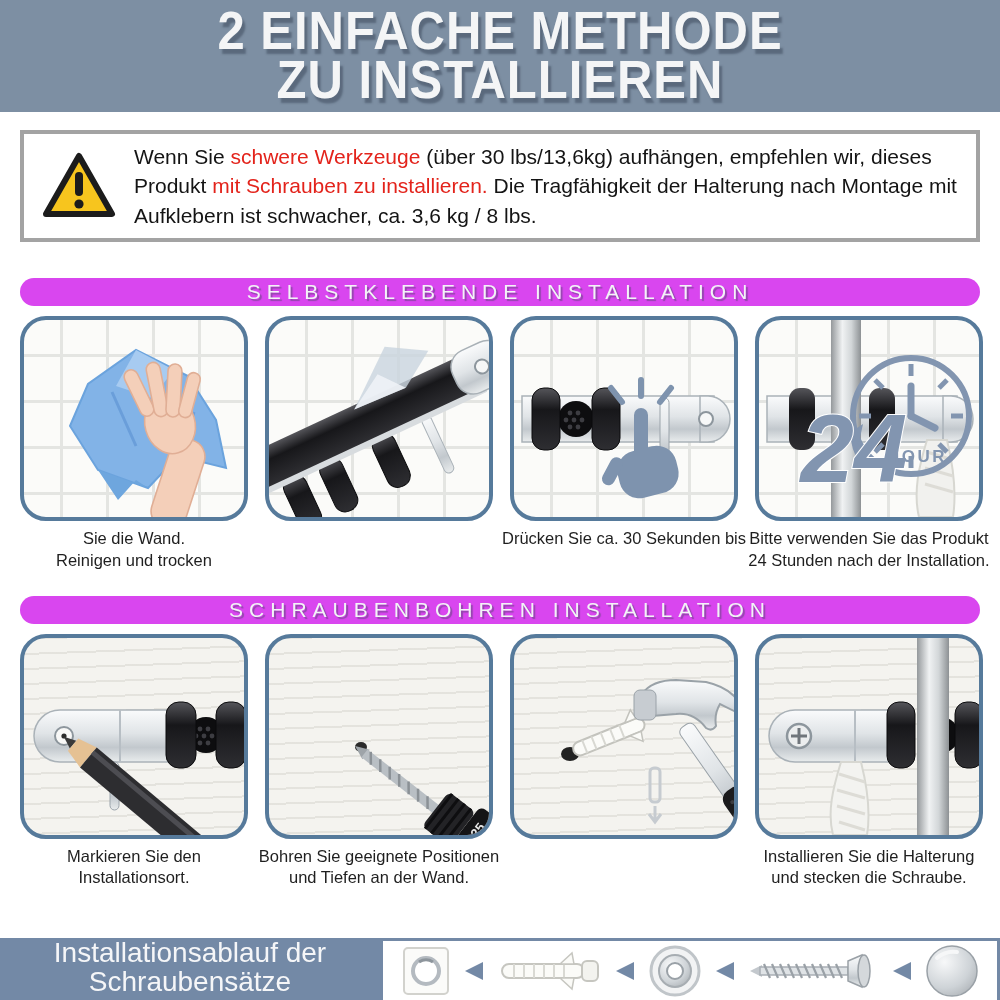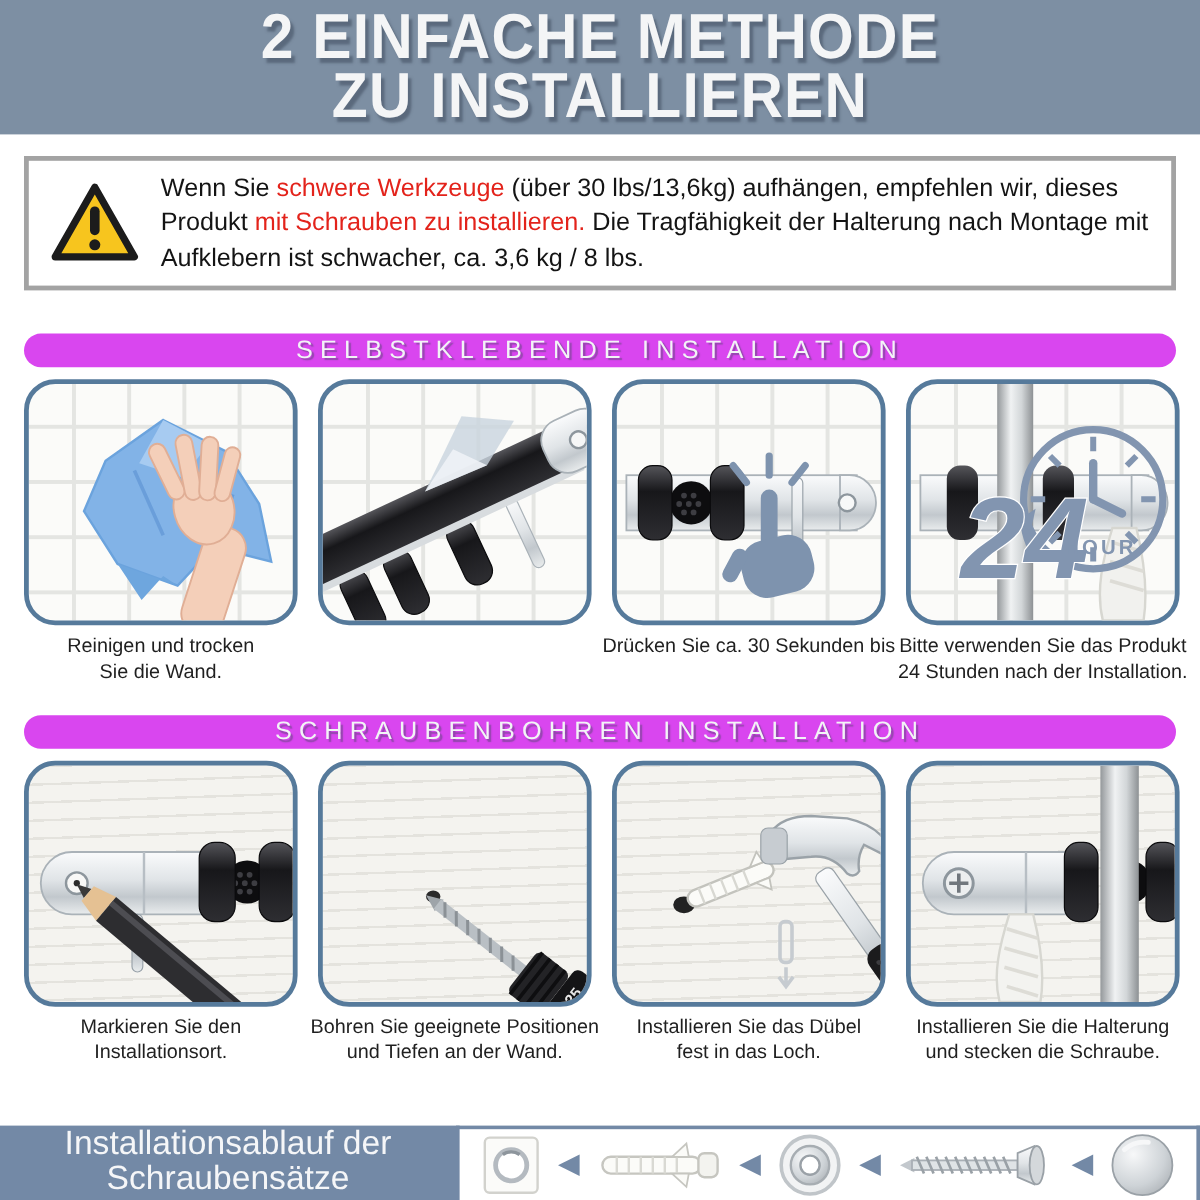--- a/index.html
+++ b/index.html
@@ -132,22 +132,22 @@
           <rect x="136" y="118" width="36" height="92" rx="17" transform="rotate(18 154 164)"></rect>
           <ellipse cx="146" cy="104" rx="25" ry="30" transform="rotate(-16 146 104)"></ellipse>
           <rect x="108" y="48" width="14" height="50" rx="7" transform="rotate(-26 115 73)"></rect>
           <rect x="126" y="42" width="14" height="55" rx="7" transform="rotate(-11 133 69)"></rect>
           <rect x="143" y="44" width="14" height="53" rx="7" transform="rotate(3 150 70)"></rect>
           <rect x="159" y="52" width="13" height="46" rx="6.5" transform="rotate(15 165 75)"></rect>
         </g>
       </svg>
     </div>
     <div class="caption">
+      <div>Sie die Wand.</div>
       <div>Reinigen und trocken</div>
-      <div>Sie die Wand.</div>
     </div>
   </div>
 
   <div class="step">
     <div class="panel bg-tile">
       <svg viewBox="0 0 220 197">
         <g transform="rotate(-25 110 100)">
           <rect x="148" y="116" width="10" height="62" rx="5" fill="url(#gChrome)" stroke="#aab2b8" stroke-width="1"></rect>
           <g fill="url(#gDark)" stroke="#0c0c0e" stroke-width="1">
             <rect x="-6" y="114" width="24" height="56" rx="11"></rect>
@@ -328,24 +328,20 @@
                 <circle cx="175" cy="188" r="2"></circle>
                 <circle cx="166" cy="198" r="2"></circle>
                 <circle cx="175" cy="198" r="2"></circle>
               </g>
           </g>
           <path d="M128,56 q10,-14 34,-14 l30,2 q18,4 28,14 l12,14 q2,6 -6,4 l-20,-10 q-6,10 -4,22 q-4,6 -10,2 q-12,-16 -30,-14 l-24,2 q-12,0 -10,-10 Z" fill="url(#gChrome)" stroke="#9aa2a8" stroke-width="2"></path>
           <rect x="120" y="52" width="22" height="30" rx="6" fill="#c7ccd1" stroke="#9aa2a8"></rect>
         </g>
       </svg>
     </div>
-    <div class="caption">
-      <div>Installieren Sie das Dübel</div>
-      <div>fest in das Loch.</div>
-    </div>
   </div>
 
   <div class="step">
     <div class="panel bg-wood">
       <svg viewBox="0 0 220 197">
         <path d="M36,72 h118 v52 H36 a26,26 0 0 1 0,-52 Z" fill="url(#gChrome)" stroke="#aab2b8" stroke-width="1.5"></path>
         <line x1="96" y1="72" x2="96" y2="124" stroke="#b7bec4" stroke-width="2"></line>
         <circle cx="40" cy="98" r="12" fill="#eceeef" stroke="#8d969d" stroke-width="2.5"></circle>
         <g stroke="#70767c" stroke-width="3">
             <line x1="40" y1="90" x2="40" y2="106"></line>

